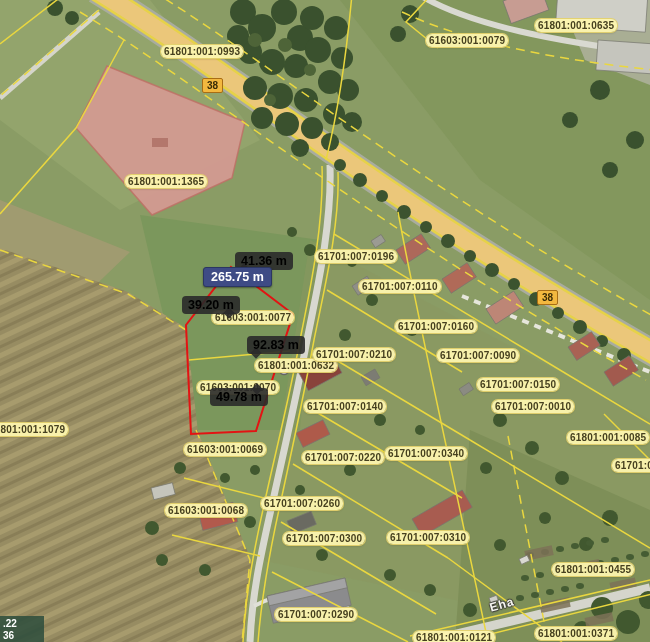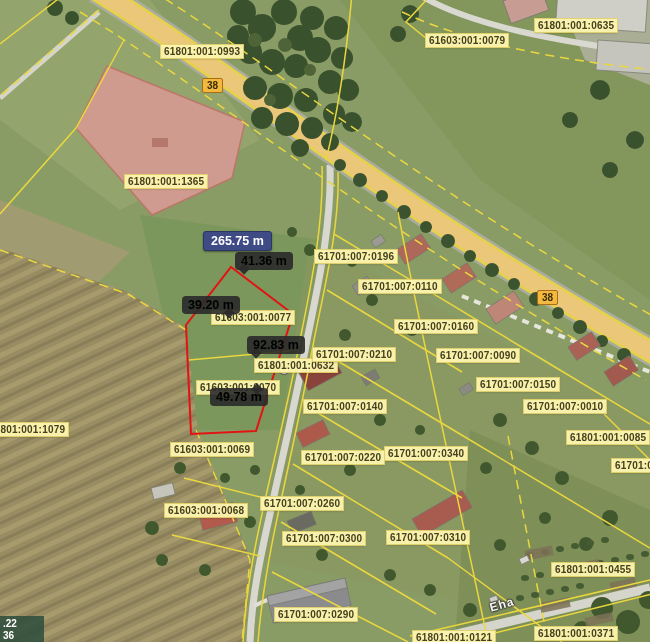--- a/index.html
+++ b/index.html
@@ -3,40 +3,40 @@
 <meta charset="utf-8">
 <style>
   html,body{margin:0;padding:0;background:#222;}
   .viewport{position:relative;width:650px;height:642px;overflow:hidden;
     font-family:"Liberation Sans",sans-serif;background:#8a9c65;}
   .viewport svg{position:absolute;left:0;top:0;}
   
   .plabel{position:absolute;z-index:5;white-space:nowrap;
     background:rgba(253,245,175,.95);color:#46401f;
     font-size:10px;font-weight:bold;line-height:13px;letter-spacing:.2px;
-    padding:0 3px;border-radius:0;
+    padding:0 3px;border-radius:6px;
     box-shadow:0 0 0 1px rgba(228,210,110,.95),0 1px 2px rgba(60,50,0,.35);}
   
   .badge{position:absolute;z-index:5;width:19px;height:13px;
     background:#f3b83f;border:1.5px solid #a86d15;border-radius:2px;
     color:#3a2c06;font-size:10px;font-weight:bold;line-height:13px;text-align:center;}
   
   .mbox{position:absolute;z-index:7;white-space:nowrap;
     background:rgba(42,42,42,.9);color:#000000;
     font-size:12.5px;font-weight:bold;line-height:16px;
     padding:1px 6px;border-radius:4px;}
   .mbox .pt{position:absolute;width:8px;height:8px;background:rgba(42,42,42,.9);
     transform:rotate(45deg);z-index:-1;}
   .pt-bl{left:5px;bottom:-3px;}
   .pt-br{right:7px;bottom:-3px;}
   .pt-tr{right:7px;top:-3px;}
   .mtotal{position:absolute;z-index:8;white-space:nowrap;
     background:#3e4b85;border:1px solid #2b3662;color:#fff;
     font-size:12.5px;font-weight:bold;line-height:16px;
-    padding:1px 7px;border-radius:3px;box-shadow:0 1px 2px rgba(0,0,0,.4);}
+    padding:1px 7px;border-radius:3px;box-shadow:0 1px 2px rgba(0,0,0,.4);margin-top:36px;}
   .street-name{position:absolute;z-index:5;color:#f6f6f0;
     font-size:12px;font-weight:bold;letter-spacing:1px;
     transform:rotate(-16deg);transform-origin:left center;
     text-shadow:-1px 0 1px #3c3c38,1px 0 1px #3c3c38,0 -1px 1px #3c3c38,0 1px 1px #3c3c38;}
   .coords{position:absolute;z-index:9;left:0;top:616px;width:38px;
     background:rgba(44,76,60,.85);color:#fff;
     font-size:10px;font-weight:bold;line-height:12px;padding:2px 3px;}
 </style>
 </head>
 <body>
@@ -320,26 +320,26 @@
   <div class="plabel" style="left:125px;top:175px">61801:001:1365</div>
   <div class="plabel" style="left:212px;top:311px">61603:001:0077</div>
   <div class="plabel" style="left:255px;top:359px">61801:001:0632</div>
   <div class="plabel" style="left:197px;top:381px">61603:001:0070</div>
   <div class="plabel" style="left:315px;top:250px">61701:007:0196</div>
   <div class="plabel" style="left:359px;top:280px">61701:007:0110</div>
   <div class="plabel" style="left:395px;top:320px">61701:007:0160</div>
   <div class="plabel" style="left:313px;top:348px">61701:007:0210</div>
   <div class="plabel" style="left:437px;top:349px">61701:007:0090</div>
   <div class="plabel" style="left:477px;top:378px">61701:007:0150</div>
-  <div class="plabel" style="left:524px;top:400px">61701:007:0010</div>
+  <div class="plabel" style="left:492px;top:400px">61701:007:0010</div>
   <div class="plabel" style="left:304px;top:400px">61701:007:0140</div>
   <div class="plabel" style="left:567px;top:431px">61801:001:0085</div>
   <div class="plabel" style="left:612px;top:459px">61701:00</div>
   <div class="plabel" style="left:-14px;top:423px">61801:001:1079</div>
-  <div class="plabel" style="left:171px;top:443px">61603:001:0069</div>
+  <div class="plabel" style="left:184px;top:443px">61603:001:0069</div>
   <div class="plabel" style="left:385px;top:447px">61701:007:0340</div>
   <div class="plabel" style="left:302px;top:451px">61701:007:0220</div>
   <div class="plabel" style="left:165px;top:504px">61603:001:0068</div>
   <div class="plabel" style="left:261px;top:497px">61701:007:0260</div>
   <div class="plabel" style="left:387px;top:531px">61701:007:0310</div>
   <div class="plabel" style="left:283px;top:532px">61701:007:0300</div>
   <div class="plabel" style="left:552px;top:563px">61801:001:0455</div>
   <div class="plabel" style="left:275px;top:608px">61701:007:0290</div>
   <div class="plabel" style="left:535px;top:627px">61801:001:0371</div>
   <div class="plabel" style="left:413px;top:631px">61801:001:0121</div>

